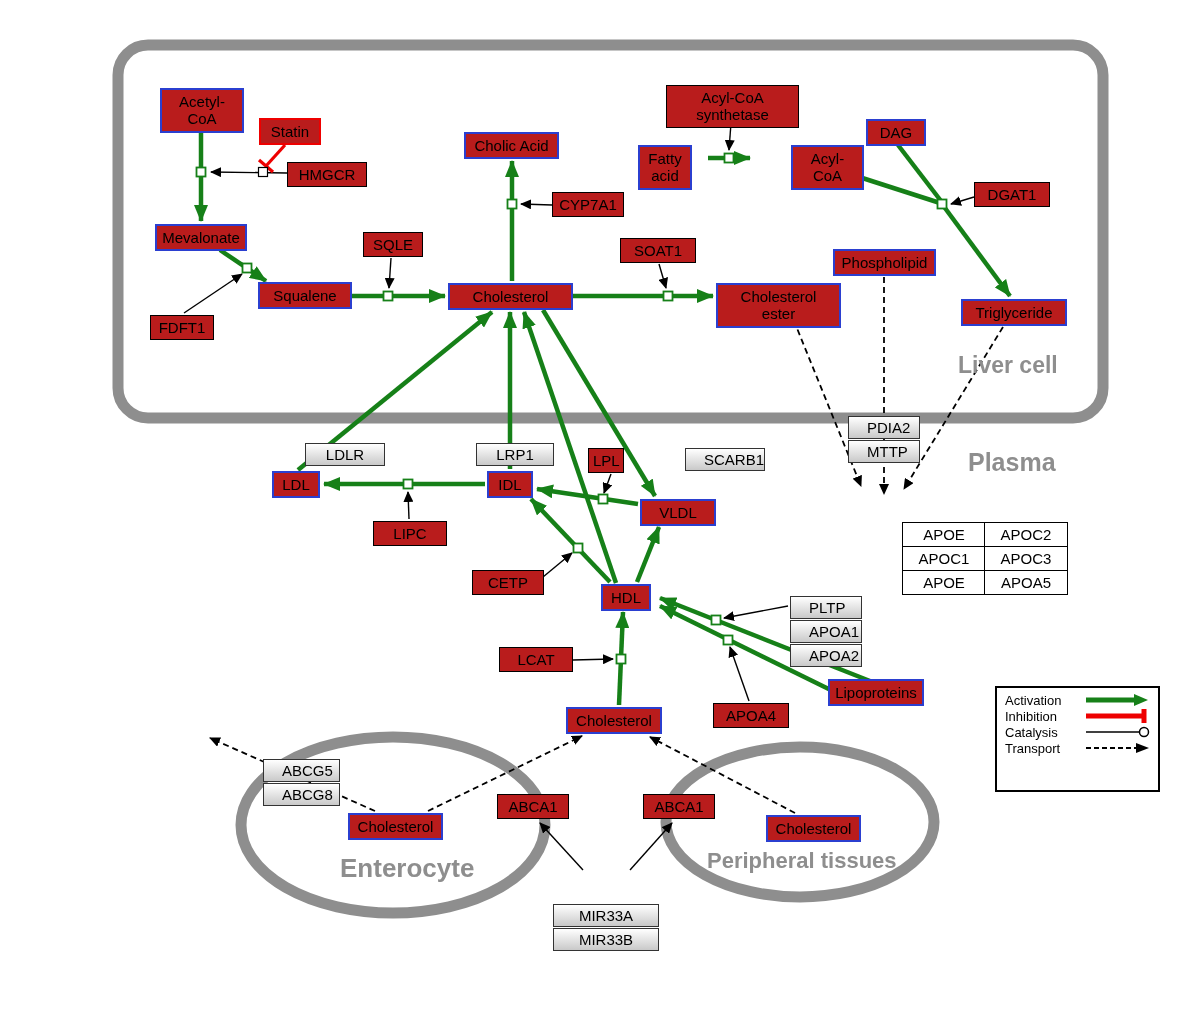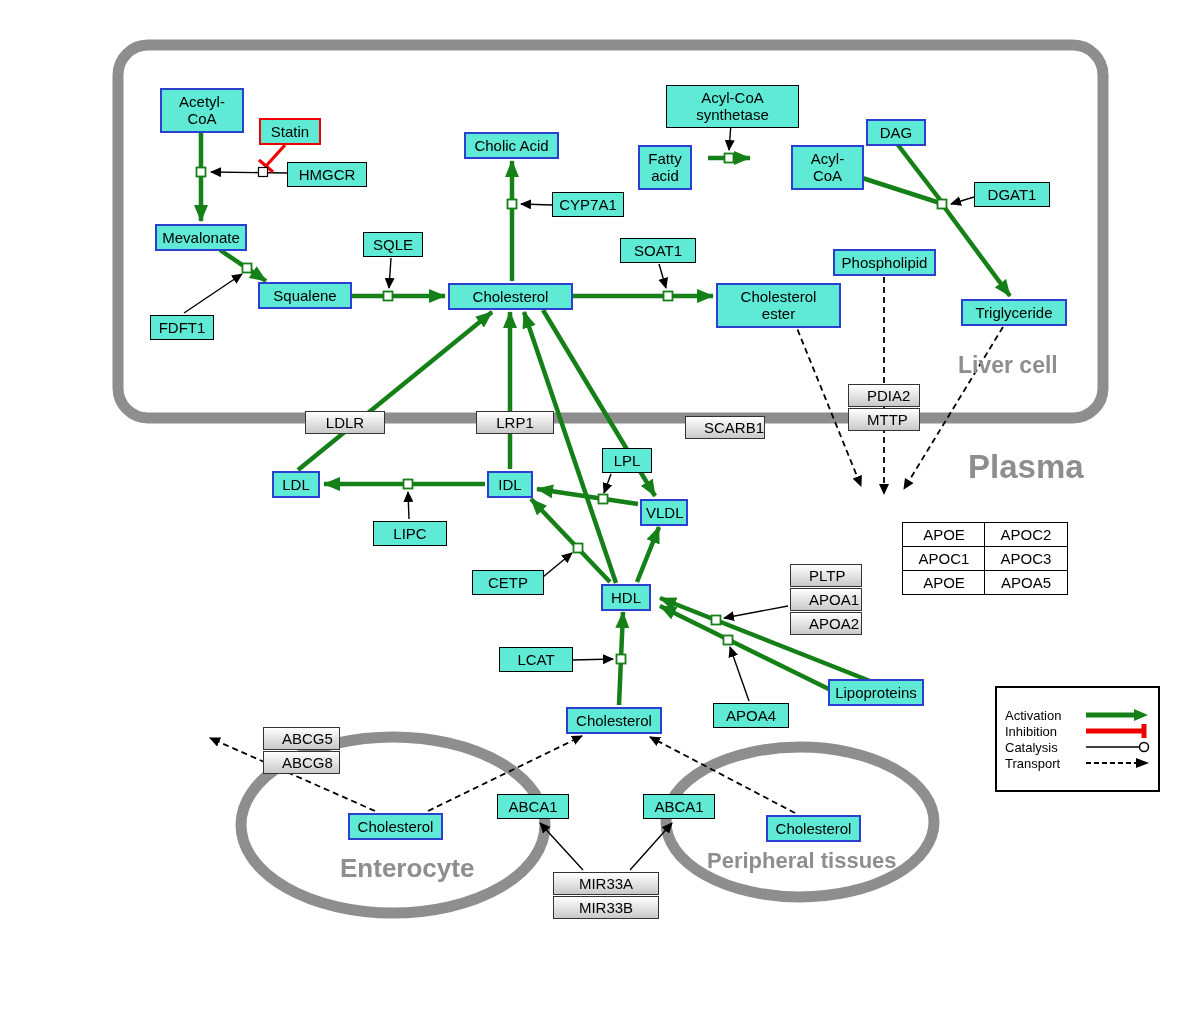--- a/index.html
+++ b/index.html
@@ -3,35 +3,35 @@
 <meta charset="utf-8">
 <style>
   * { box-sizing: border-box; margin: 0; padding: 0; }
   html,body { background:#fff; }
   body {
     width:1200px; height:1013px; position:relative; overflow:hidden;
     font-family:"Liberation Sans", sans-serif; color:#000;
   }
   #edges { position:absolute; left:0; top:0; z-index:1; }
   .node {
-    position:absolute; z-index:2; background:#5eead4;
+    position:absolute; z-index:2; background:#b91c1c;
     font-size:15px; line-height:1.15; text-align:center;
     padding:3px 4px; white-space:normal;
   }
   .metab { border:2.5px solid #2b3fd0; }
   .enz   { border:1.4px solid #000; }
   .drug  { border:2.5px solid #ee0000; }
-  .mem   { border:1.2px solid #333; background:linear-gradient(#ffffff,#c9c9c9); padding:2px 18px; }
+  .mem   { border:1.2px solid #333; background:linear-gradient(#ffffff,#c9c9c9); padding:2px 18px;margin-top:32px; }
   .region-label { position:absolute; z-index:2; color:#8e8e8e; font-weight:bold; }
   .apo-table { position:absolute; z-index:2; display:grid; grid-template-columns:82px 82px; }
   .apo-cell { border:1.2px solid #000; background:#fff; text-align:center; font-size:15px; padding:3px 2px; margin:-0.6px; }
   .legend {
     position:absolute; left:995px; top:686px; width:165px; height:106px;
     border:2px solid #000; background:#fff; z-index:2;
-    display:flex; flex-direction:column; justify-content:center; padding:4px 8px;
+    display:flex; flex-direction:column; justify-content:flex-start; padding:4px 8px;
   }
   .legend-row { display:flex; align-items:center; justify-content:space-between; font-size:13px; }
 </style>
 </head>
 <body>
 
 <svg id="edges" width="1200" height="1013" xmlns="http://www.w3.org/2000/svg">
   <defs>
     <marker id="mg" markerUnits="userSpaceOnUse" markerWidth="18" markerHeight="14" refX="16" refY="7" orient="auto">
       <path d="M0,0 L17,7 L0,14 Z" fill="#168018"></path>
@@ -142,22 +142,22 @@
 
 <div class="node mem" style="left:305px;top:411px;width:80px">LDLR</div>
 <div class="node mem" style="left:476px;top:411px;width:78px">LRP1</div>
 <div class="node mem" style="left:685px;top:416px;width:80px">SCARB1</div>
 <div class="node mem" style="left:848px;top:384px;width:72px">PDIA2</div>
 <div class="node mem" style="left:848px;top:408px;width:72px">MTTP</div>
 
 <div class="node metab" style="left:272px;top:471px;width:48px">LDL</div>
 <div class="node metab" style="left:487px;top:471px;width:46px">IDL</div>
 <div class="node enz" style="left:373px;top:521px;width:74px">LIPC</div>
-<div class="node enz" style="left:602px;top:448px;width:50px">LPL</div>
-<div class="node metab" style="left:640px;top:499px;width:48px">VLDL</div>
+<div class="node enz" style="left:588px;top:448px;width:36px">LPL</div>
+<div class="node metab" style="left:640px;top:499px;width:76px">VLDL</div>
 <div class="node enz" style="left:472px;top:570px;width:72px">CETP</div>
 <div class="node metab" style="left:601px;top:584px;width:50px">HDL</div>
 <div class="node enz" style="left:499px;top:647px;width:74px">LCAT</div>
 
 <div class="node mem" style="left:790px;top:564px;width:72px">PLTP</div>
 <div class="node mem" style="left:790px;top:588px;width:72px">APOA1</div>
 <div class="node mem" style="left:790px;top:612px;width:72px">APOA2</div>
 <div class="node enz" style="left:713px;top:703px;width:76px">APOA4</div>
 <div class="node metab" style="left:828px;top:679px;width:96px">Lipoproteins</div>
 
@@ -175,21 +175,21 @@
 <div class="node mem" style="left:263px;top:727px;width:77px">ABCG5</div>
 <div class="node mem" style="left:263px;top:751px;width:77px">ABCG8</div>
 <div class="node metab" style="left:348px;top:813px;width:95px">Cholesterol</div>
 <div class="node enz" style="left:497px;top:794px;width:72px">ABCA1</div>
 <div class="node enz" style="left:643px;top:794px;width:72px">ABCA1</div>
 <div class="node metab" style="left:766px;top:815px;width:95px">Cholesterol</div>
 <div class="node mem" style="left:553px;top:872px;width:106px">MIR33A</div>
 <div class="node mem" style="left:553px;top:896px;width:106px">MIR33B</div>
 
 <div class="region-label" style="left:958px;top:352px;font-size:23px">Liver cell</div>
-<div class="region-label" style="left:968px;top:448px;font-size:33px">Plasma</div>
+<div class="region-label" style="left:968px;top:448px;font-size:25px">Plasma</div>
 <div class="region-label" style="left:340px;top:853px;font-size:26px">Enterocyte</div>
 <div class="region-label" style="left:707px;top:848px;font-size:22px">Peripheral tissues</div>
 
 <div class="legend">
   <div class="legend-row">
     <span>Activation</span>
     <svg width="66" height="16">
       <line x1="2" y1="8" x2="50" y2="8" stroke="#168018" stroke-width="5"></line>
       <polygon points="50,2 64,8 50,14" fill="#168018"></polygon>
     </svg>

